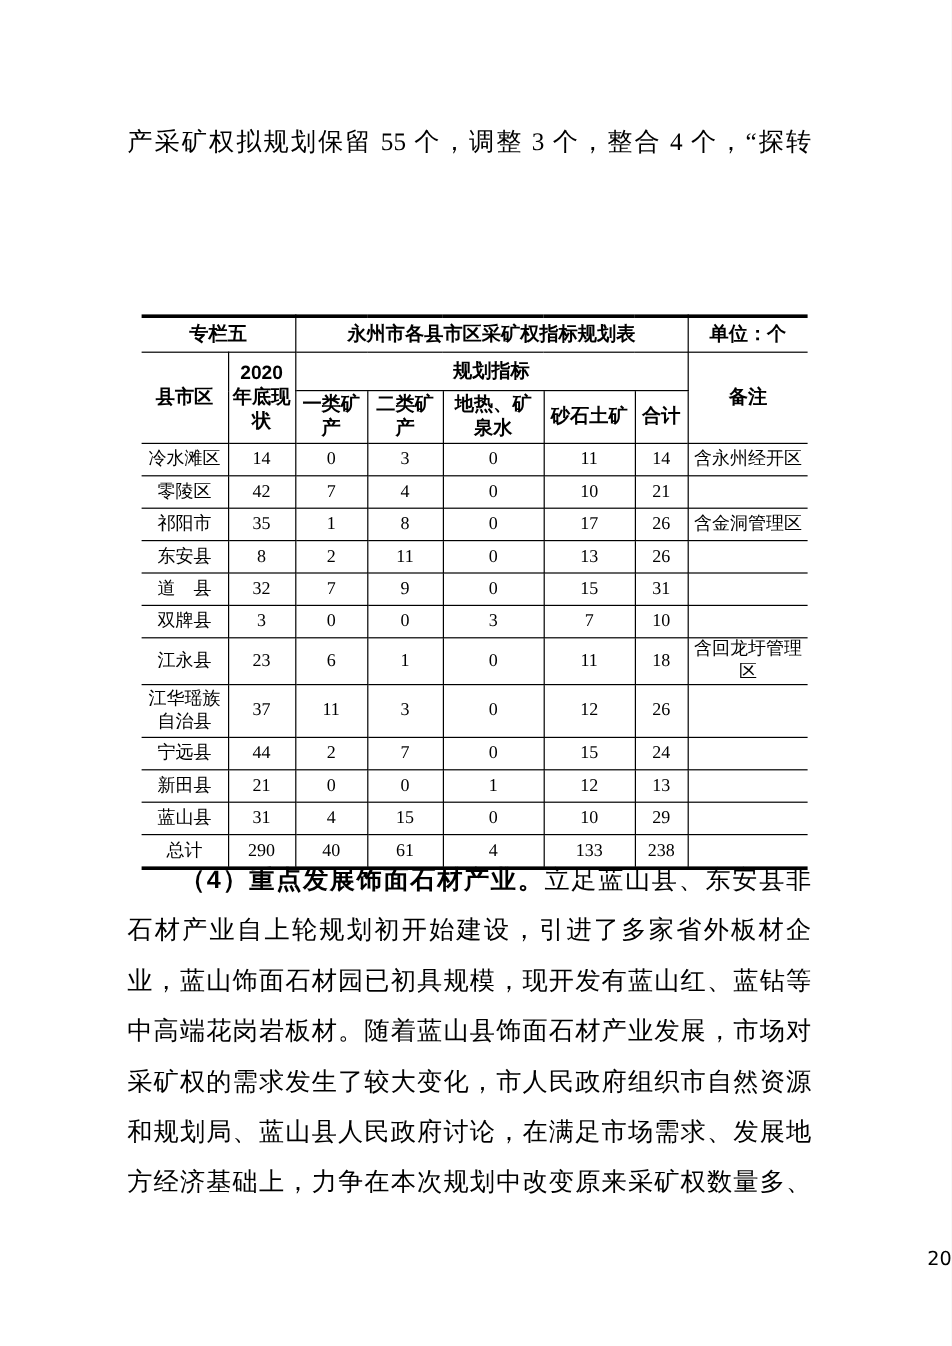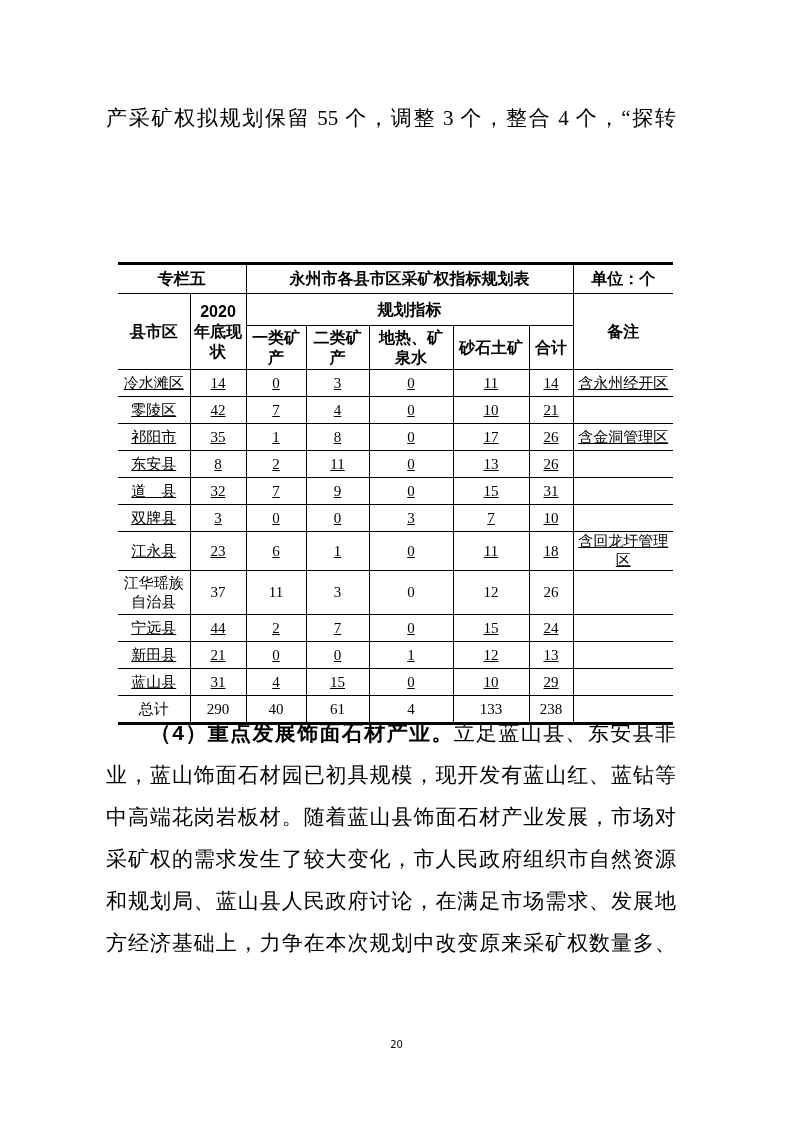--- a/index.html
+++ b/index.html
@@ -38,28 +38,28 @@
   #box-table td:first-child { border-left:none; }
   #box-table td:last-child { border-right:none; }
   #box-table .h {
     font-family:"Liberation Sans","DejaVu Sans",sans-serif;
     font-weight:bold; font-size:16px; line-height:20px;margin-top:30px;
   }
   tr.r-title { height:30px; }
   tr.r-title td { border:none; border-bottom:1px solid #000; }
   tr.r-group { height:32px; }
   tr.r-sub { height:44px; }
-  tr.d { height:27px;text-decoration:underline; }
+  tr.d { height:27px; }
   tr.d2 { height:44px;margin-left:44px; }
   tr.dt { height:28px; }
 
   
   #page-number {
-    position:absolute; left:0; right:0; top:1039px; text-align:center;
-    font-family:"DejaVu Sans","Liberation Sans",sans-serif; font-size:10px;
+    position:absolute; left:0; right:0; top:1039px; text-align:right;
+    font-family:"DejaVu Sans","Liberation Sans",sans-serif; font-size:16px;
   }
 </style>
 </head>
 <body>
 
 <div class="page-edge"></div>
 
 <div class="para" id="para-top">
   <div class="line">产采矿权拟规划保留 55 个，调整 3 个，整合 4 个，“探转</div>
 </div>
@@ -212,20 +212,21 @@
     <td>4</td>
     <td>133</td>
     <td>238</td>
     <td></td>
   </tr>
 </tbody>
   </table>
 
 <div class="para" id="para-bottom">
   <div class="line indent"><span class="lead-bold">（4）重点发展饰面石材产业。</span><span>立足蓝山县、东安县非</span></div>
+  <div class="line">石材产业自上轮规划初开始建设，引进了多家省外板材企</div>
   <div class="line">业，蓝山饰面石材园已初具规模，现开发有蓝山红、蓝钻等</div>
   <div class="line">中高端花岗岩板材。随着蓝山县饰面石材产业发展，市场对</div>
   <div class="line">采矿权的需求发生了较大变化，市人民政府组织市自然资源</div>
   <div class="line">和规划局、蓝山县人民政府讨论，在满足市场需求、发展地</div>
   <div class="line">方经济基础上，力争在本次规划中改变原来采矿权数量多、</div>
 </div>
 
 <div id="page-number">20</div>
 
 </body></html>

